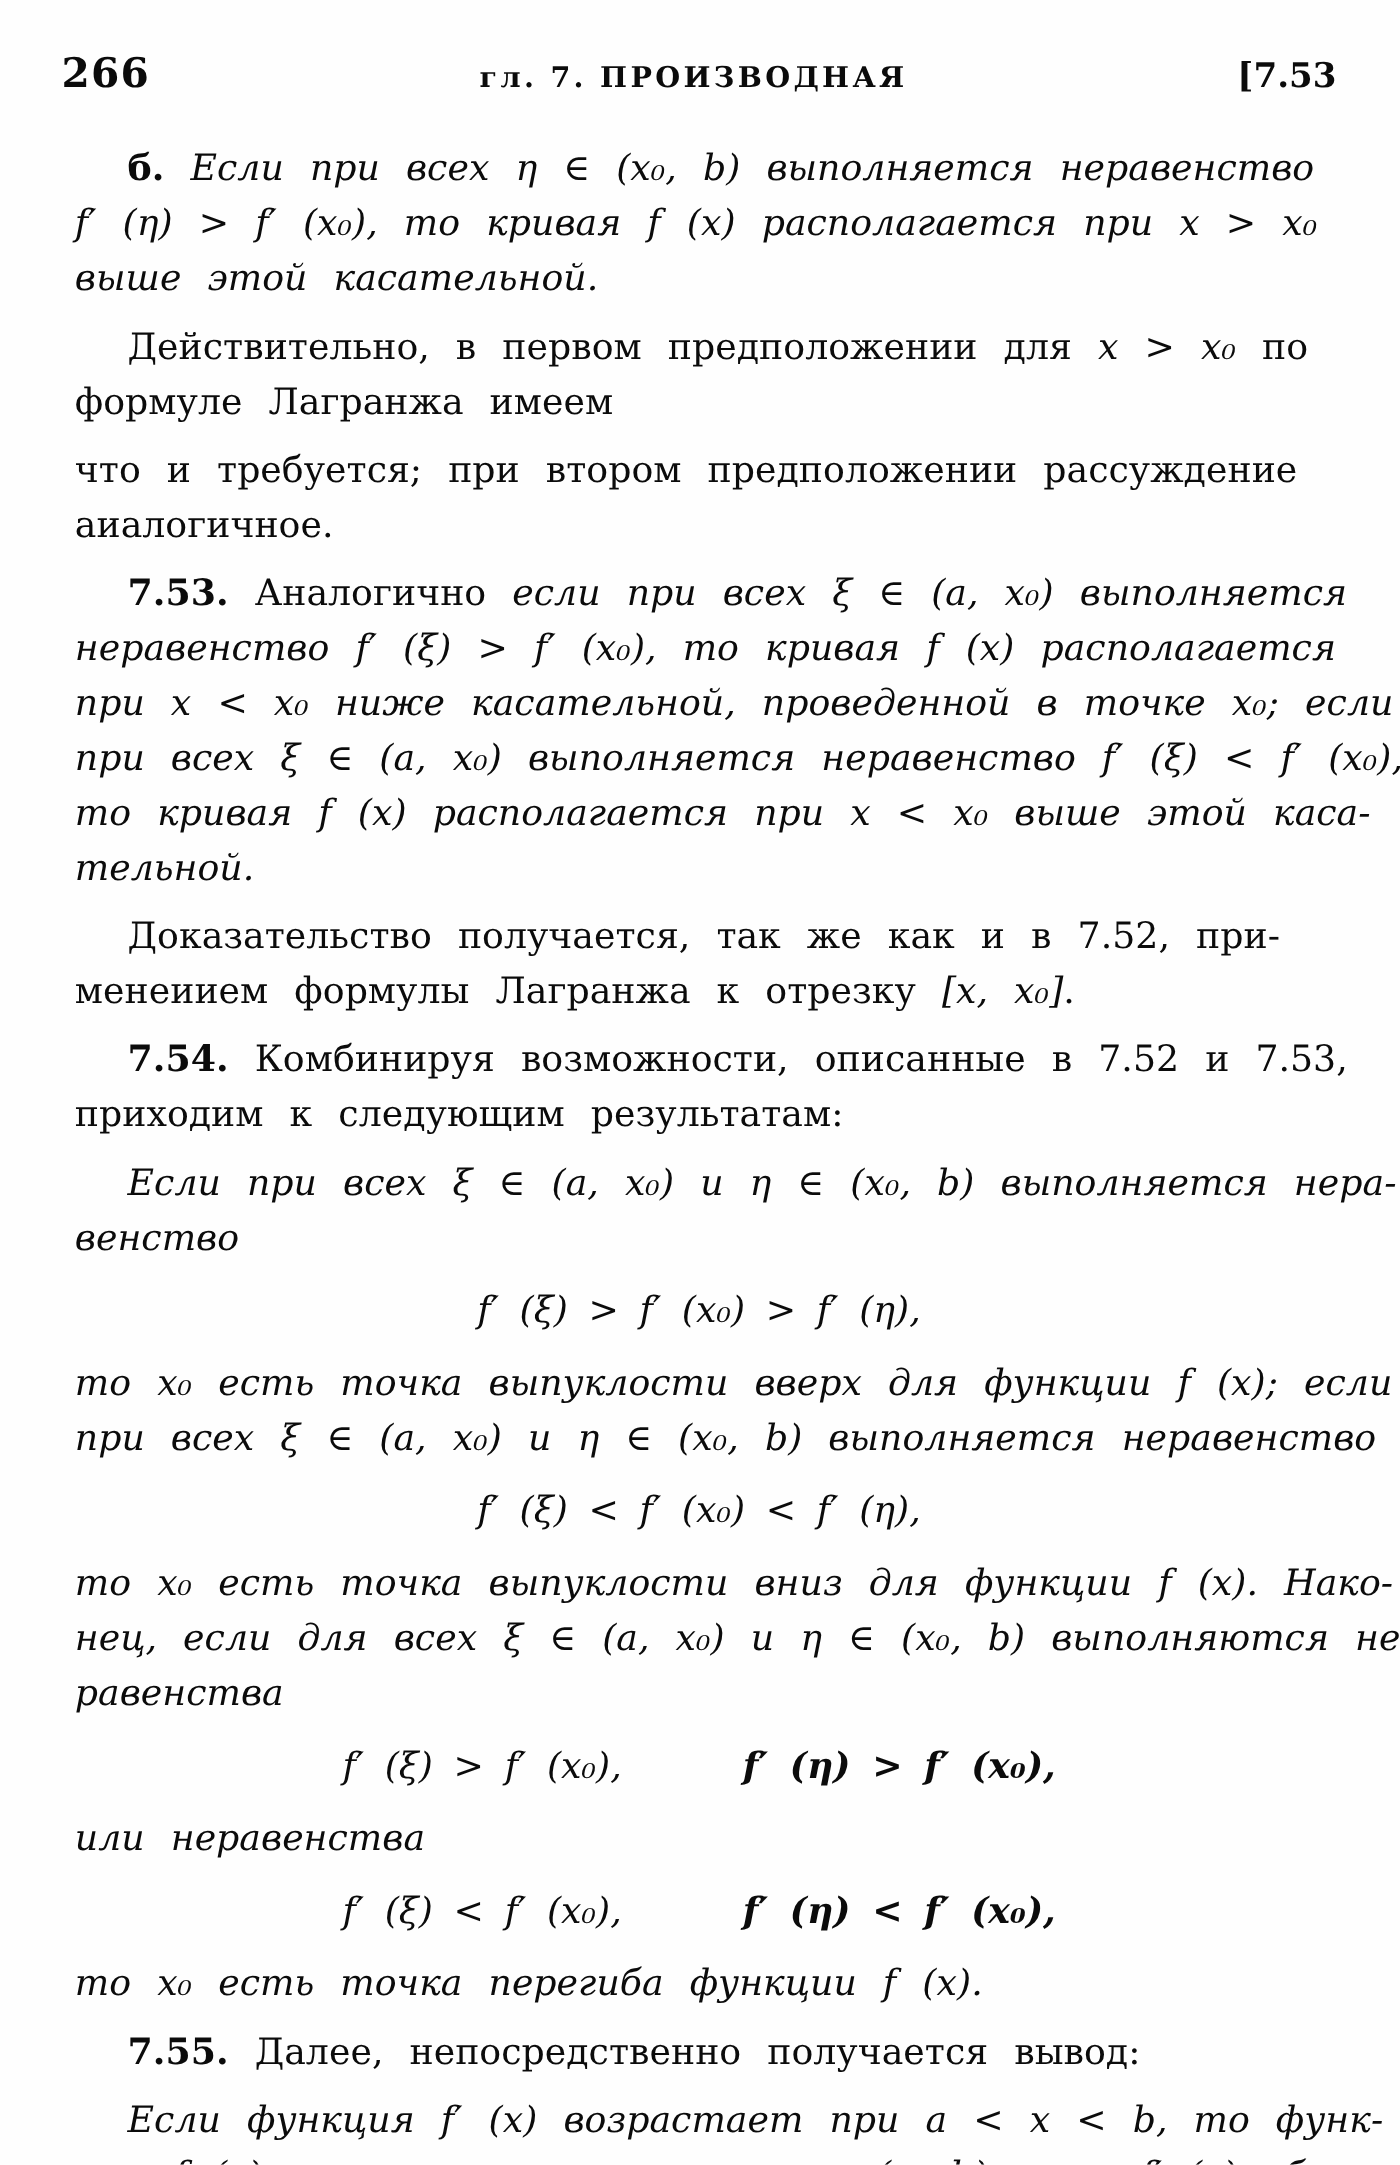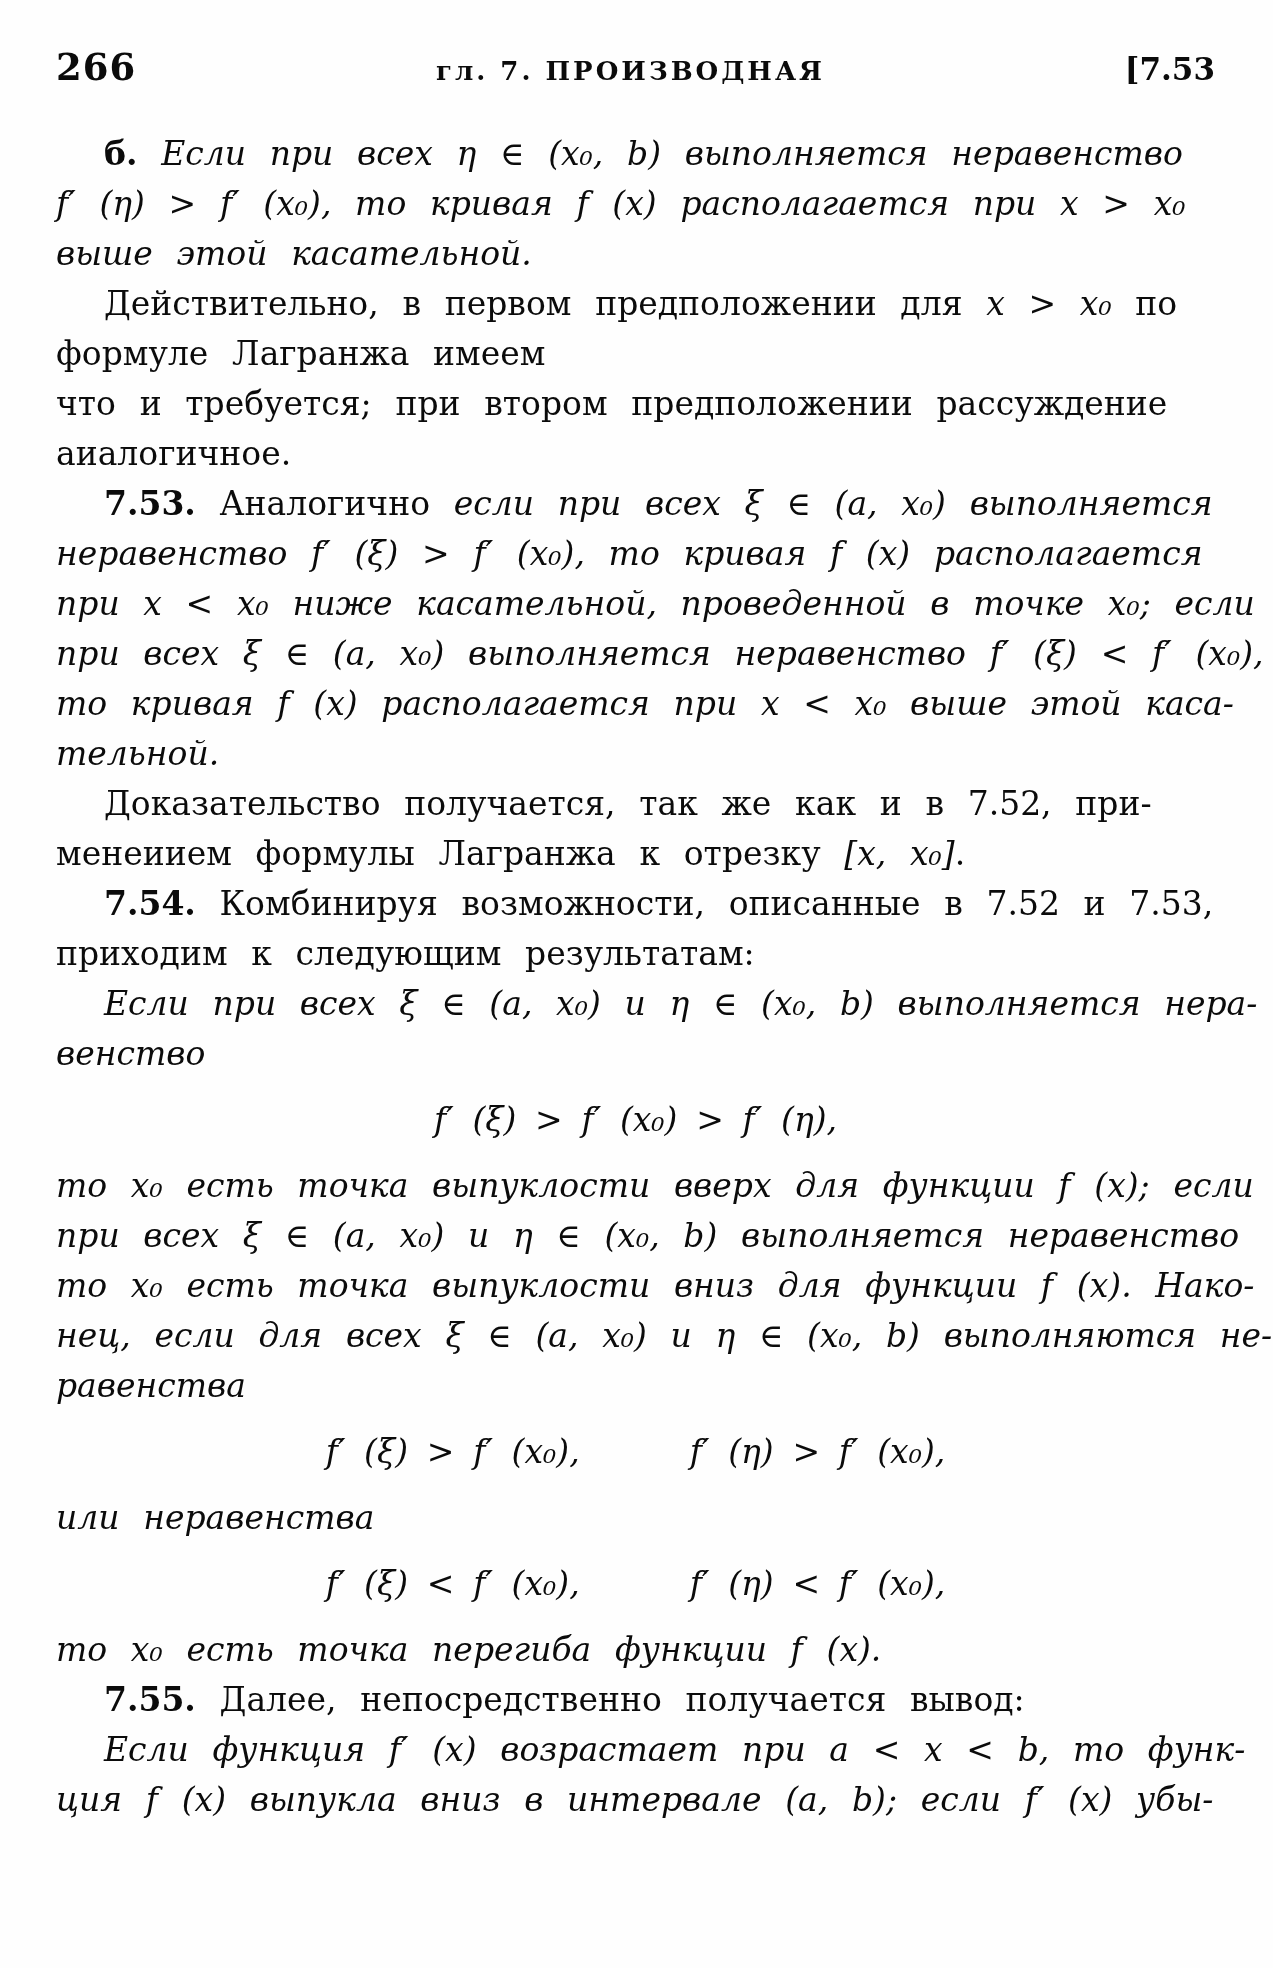--- a/index.html
+++ b/index.html
@@ -34,39 +34,39 @@
     font-size: 26px;
     font-weight: bold;
     letter-spacing: 3px;
     margin-top: 40px;
   }
   .corner {
     font-size: 31px;
     font-weight: bold;
   }
   p.block {
-    margin: 0;
+    margin: 12px;
     white-space: pre;
     font-size: 33px;
     line-height: 50px;
     word-spacing: 0.40em;
   }
   .indent { text-indent: 48px; }
   .it { font-style: italic; }
   .num { font-weight: bold; font-style: normal; }
   p.formula {
     margin: 16px 0;
     text-align: center;
     font-style: italic;
     font-size: 33px;
     line-height: 50px;
     word-spacing: 0.25em;
     white-space: pre;
   }
-  .fgap { margin-left: 110px; }
+  .fgap { margin-left: 110px; font-weight: bold; }
   .sec753 { margin-top: 36px; }
   .sec754 { margin-top: 34px; }
   .sec755 { margin-top: 30px; }
 </style>
 </head>
 <body>
 
 <div class="page">
 
   <div class="header">
@@ -100,20 +100,21 @@
 приходим к следующим результатам:</span></p>
 
   <p class="block indent"><span class="it">Если при всех ξ ∈ (a, x₀) и η ∈ (x₀, b) выполняется нера-
 венство</span></p>
 
   <p class="formula"><span>f′ (ξ) &gt; f′ (x₀) &gt; f′ (η),</span></p>
 
   <p class="block"><span class="it">то x₀ есть точка выпуклости вверх для функции f (x); если
 при всех ξ ∈ (a, x₀) и η ∈ (x₀, b) выполняется неравенство</span></p>
 
+  <p class="formula"><span>f′ (ξ) &lt; f′ (x₀) &lt; f′ (η),</span></p>
 
   <p class="block"><span class="it">то x₀ есть точка выпуклости вниз для функции f (x). Нако-
 нец, если для всех ξ ∈ (a, x₀) и η ∈ (x₀, b) выполняются не-
 равенства</span></p>
 
   <p class="formula"><span>f′ (ξ) &gt; f′ (x₀),</span><span class="fgap">f′ (η) &gt; f′ (x₀),</span></p>
 
   <p class="block"><span class="it">или неравенства</span></p>
 
   <p class="formula"><span>f′ (ξ) &lt; f′ (x₀),</span><span class="fgap">f′ (η) &lt; f′ (x₀),</span></p>

